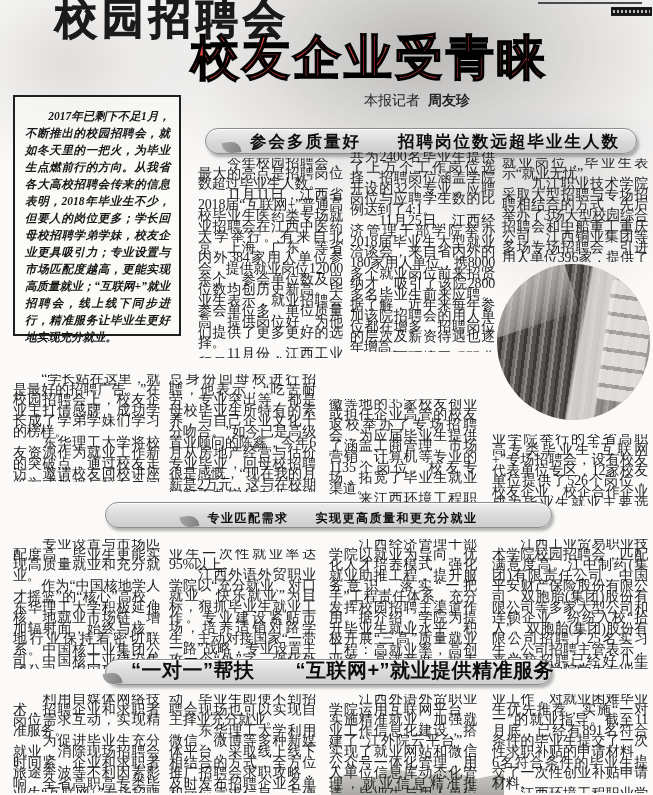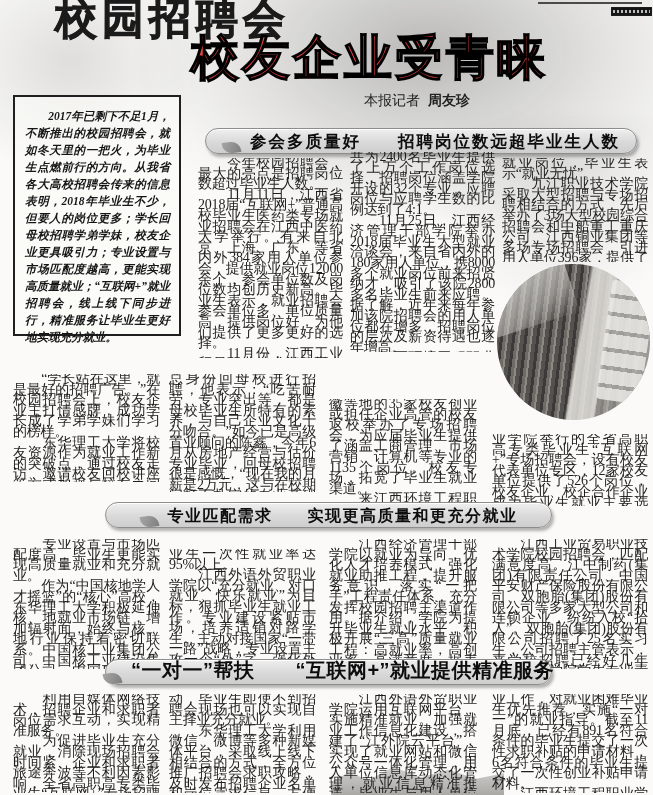--- a/index.html
+++ b/index.html
@@ -44,21 +44,21 @@
     box-shadow:2px 3px 3px rgba(90,90,90,.45), inset 0 1px 0 #fff;
     display:flex; align-items:flex-end; justify-content:center; gap:9px; white-space:nowrap; }
   .capsule .title { font-family:"Liberation Sans",sans-serif; font-weight:bold; color:#0d0d0d; }
   .leaf { width:19px; height:11px; background:linear-gradient(120deg,#a7a7a7,#7e7e7e);
     border-radius:1px 11px 1px 11px; transform:rotate(-6deg); flex:0 0 auto; }
   .cap-s1 { left:205px; top:128px; width:432px; }
   .cap-s1 .title { font-size:16.5px; letter-spacing:2px; }
   .cap-s2 { left:188px; top:346px; width:301px; }
   .cap-s2 .title { font-size:14.5px; letter-spacing:1px; }
   .cap-s3 { left:105px; top:502px; width:447px; }
-  .cap-s3 .title { font-size:16px; letter-spacing:1.5px; }
+  .cap-s3 .title { font-size:12px; letter-spacing:1.5px; }
   .cap-s4 { left:105px; top:659px; width:447px; }
   .cap-s4 .title { font-size:20px; letter-spacing:.5px; }
 
   
   .col { position:absolute; font-size:14px; line-height:10.6px; text-align:justify;
     white-space:pre-line; overflow:hidden; color:#1e1e1e; letter-spacing:-.2px; }
   .s1c1 { left:198px; top:158px; width:145px; height:200px; }
   .s1c2 { left:350px; top:152px; width:145px; height:200px; }
   .s1c3 { left:502px; top:158px; width:146px; height:104px; }
   .s2c1 { left:13px;  top:374px; width:147px; height:108px; }

